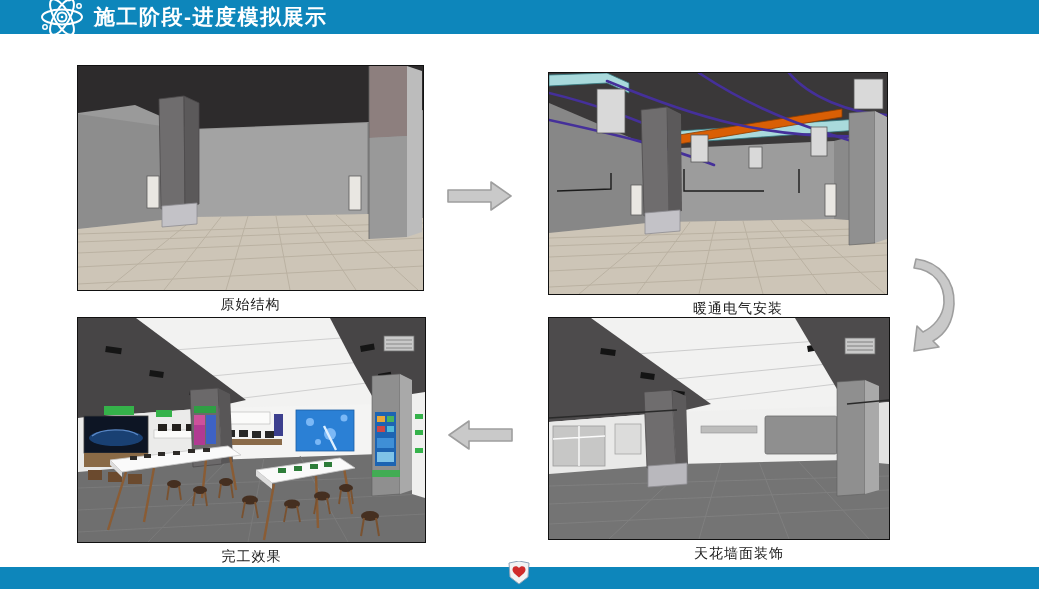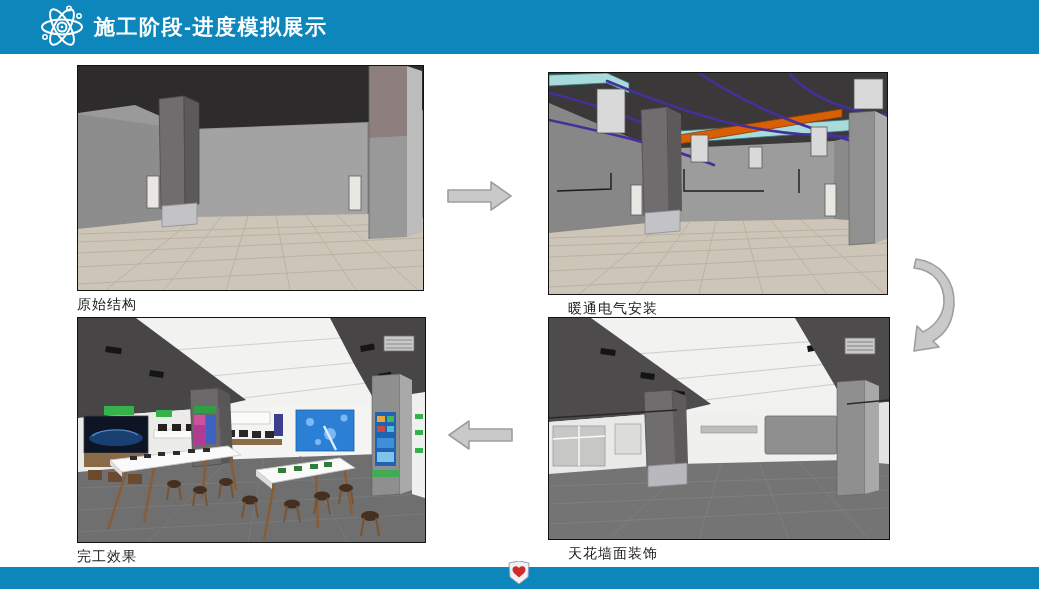--- a/index.html
+++ b/index.html
@@ -1,28 +1,28 @@
 <!DOCTYPE html>
 <html style="--header-bg: #0d86bb; --footer-bg: #0d86bb; --title-color: #ffffff; --caption-color: #1a1a1a; --arrow-fill: #c9c9c9; --arrow-stroke: #9e9e9e;"><head>
 <meta charset="utf-8">
 <style>
   html,body{margin:0;padding:0;background:#ffffff;}
   .slide{position:relative;width:1039px;height:589px;background:#ffffff;overflow:hidden;
          font-family:"Liberation Sans","DejaVu Sans",sans-serif;}
   
-  .header{position:absolute;left:0;top:0;width:100%;height:54px;
+  .header{position:absolute;left:0;top:0;width:100%;height:34px;
           background:var(--header-bg,#0d86bb);display:flex;align-items:center;}
   .atom{display:block;width:46px;height:44px;margin-left:39px;flex:0 0 auto;}
   .title{color:var(--title-color,#ffffff);font-size:21px;font-weight:bold;
          margin:0 0 0 9px;letter-spacing:1.5px;white-space:nowrap;}
   
   .stage{position:absolute;margin:0;}
   .stage .img{border:1px solid #111;background:#fff;overflow:hidden;}
   .stage svg{display:block;width:100%;height:100%;}
-  .cap{display:block;text-align:left;font-size:14px;color:var(--caption-color,#1a1a1a);
+  .cap{display:block;text-align:center;font-size:14px;color:var(--caption-color,#1a1a1a);
        margin-top:5px;letter-spacing:1px;}
   .s1{left:77px;top:65px;}  .s1 .img{width:345px;height:224px;}
   .s2{left:548px;top:72px;} .s2 .img{width:338px;height:221px;}
   .s3{left:548px;top:317px;}.s3 .img{width:340px;height:221px;}
   .s4{left:77px;top:317px;} .s4 .img{width:347px;height:224px;}
   .cap-shift{transform:translateX(20px);}
   
   .arrow{position:absolute;}
   .arrow svg{display:block;width:100%;height:100%;}
   .arrow polygon,.arrow path{fill:var(--arrow-fill,#c9c9c9);stroke:var(--arrow-stroke,#9e9e9e);

